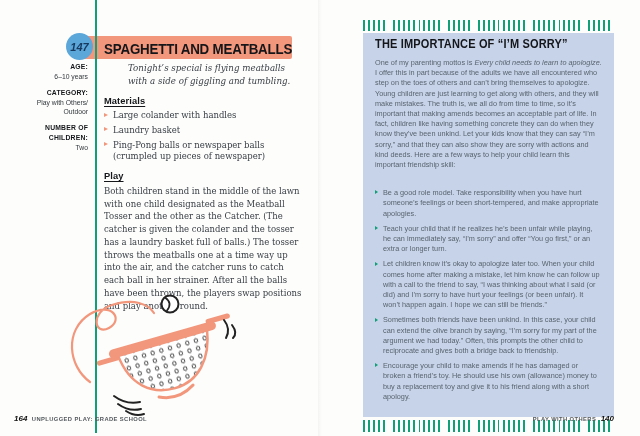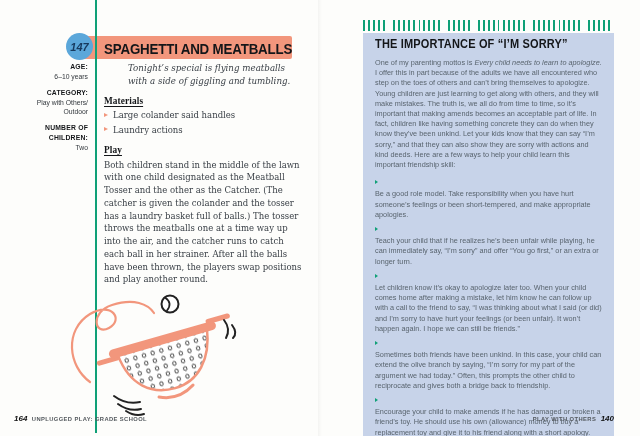--- a/index.html
+++ b/index.html
@@ -21,21 +21,21 @@
                 font-family:"Liberation Sans", sans-serif; font-weight:bold; font-size:14.5px;
                 letter-spacing:-0.2px; color:#141619; transform:scaleX(0.92); transform-origin:left; white-space:nowrap; }
 
   .sidebar { position:absolute; left:14px; top:62px; width:74px; text-align:right;
              font-size:6.8px; line-height:1.45; color:#33383d; z-index:6; }
   .sb-label { font-weight:bold; letter-spacing:0.2px; color:#141619; margin-top:6px; }
   .sb-group:first-child .sb-label { margin-top:0; }
 
   .content { position:absolute; left:104px; top:62px; width:202px; z-index:4; }
   .intro { font-family:"DejaVu Serif", serif; font-style:italic; font-size:8.7px; line-height:1.5; color:#3a4047;margin-left:24px; }
-  .heading { font-family:Liberation Serif, serif; font-weight:bold; font-size:9.3px; color:#141619;
+  .heading { font-family:Liberation Sans, sans-serif; font-weight:bold; font-size:9.3px; color:#141619;
              text-decoration:underline; text-underline-offset:2px; margin:8px 0 4px; letter-spacing:0.1px; }
   ul.blist { list-style:none; }
   ul.blist li { display:flex; gap:5px; font-family:"DejaVu Serif", serif; font-size:8.5px;
                 line-height:1.38; color:#3a4047; margin-bottom:3px; }
   .tri { flex:none; width:0; height:0; border-left:4px solid #f2967c;
          border-top:2.8px solid transparent; border-bottom:2.8px solid transparent; margin-top:2.6px; }
   .tri.teal { border-left-color:#0fa077; }
   .play-text { font-family:"DejaVu Serif", serif; font-size:8.5px; line-height:1.5; color:#3a4047; margin-top:1px; }
 
   .illo { position:absolute; left:56px; top:290px; z-index:6; }
@@ -48,23 +48,23 @@
   .right-col { position:absolute; left:363px; top:20px; width:251px; }
   .tally { height:11px; margin-bottom:2px;
     background-image:
       repeating-linear-gradient(90deg, transparent 0 24px, #fdfdfb 24px 28px),
       repeating-linear-gradient(90deg, #0fa077 0 2px, transparent 2px 5px); }
   .tally.bottom { margin-top:3px; margin-bottom:0; height:12px; }
   .infobox { background:#c7d3e9; padding:4px 12px 10px; }
   .box-title { font-family:"Liberation Sans", sans-serif; font-weight:bold; font-size:12.5px;
                letter-spacing:0.2px; color:#141619; margin-bottom:7px;
                transform:scaleX(0.88); transform-origin:left; white-space:nowrap; }
-  .box-p { font-size:7.3px; line-height:1.4; color:#59646e; margin-bottom:8px; }
+  .box-p { font-size:7.3px; line-height:1.4; color:#59646e; margin-bottom:18px; }
   .box-p em { font-style:italic; }
-  ul.tips li { display:flex; gap:5px; font-size:7.3px; line-height:1.4; color:#59646e; margin-bottom:5px;flex-direction:column; }
+  ul.tips li { display:flex; gap:5px; font-size:7.3px; line-height:1.4; color:#59646e; margin-bottom:5px; }
   ul.tips { list-style:none; }
   ul.tips .tri { margin-top:2.2px; border-left-width:3.6px; border-top-width:2.5px; border-bottom-width:2.5px; }
 
   .footer-right { position:absolute; right:26px; top:407px; white-space:nowrap; z-index:6; text-align:right; }
 </style>
 </head>
 <body>
 
 <div class="spread">
   <div class="seam"></div>
@@ -89,25 +89,29 @@
         <div class="sb-value">Two</div>
       </div>
     </div>
 
     <div class="content">
       <p class="intro">Tonight’s special is flying meatballs with a side of giggling and tumbling.</p>
       <div class="heading">Materials</div>
       <ul class="blist">
         <li>
           <span class="tri"></span>
-          <span>Large colander said handles</span>
+          <span>Large colander with handles</span>
         </li>
         <li>
           <span class="tri"></span>
-          <span>Laundry actions</span>
+          <span>Laundry basket</span>
+        </li>
+        <li>
+          <span class="tri"></span>
+          <span>Ping-Pong balls or newspaper balls (crumpled up pieces of newspaper)</span>
         </li>
       </ul>
       <div class="heading">Play</div>
       <p class="play-text">Both children stand in the middle of the lawn with one child designated as the Meatball Tosser and the other as the Catcher. (The catcher is given the colander and the tosser has a laundry basket full of balls.) The tosser throws the meatballs one at a time way up into the air, and the catcher runs to catch each ball in her strainer. After all the balls have been thrown, the players swap positions and play another round.</p>
     </div>
 
     <svg class="illo" width="190" height="130" viewBox="0 0 190 130">
       <defs>
         <pattern id="holes" width="9" height="8" patternUnits="userSpaceOnUse">
           <ellipse cx="4" cy="4" rx="1.7" ry="2.1" fill="#ffffff" stroke="#4a4a4a" stroke-width="1"></ellipse>

